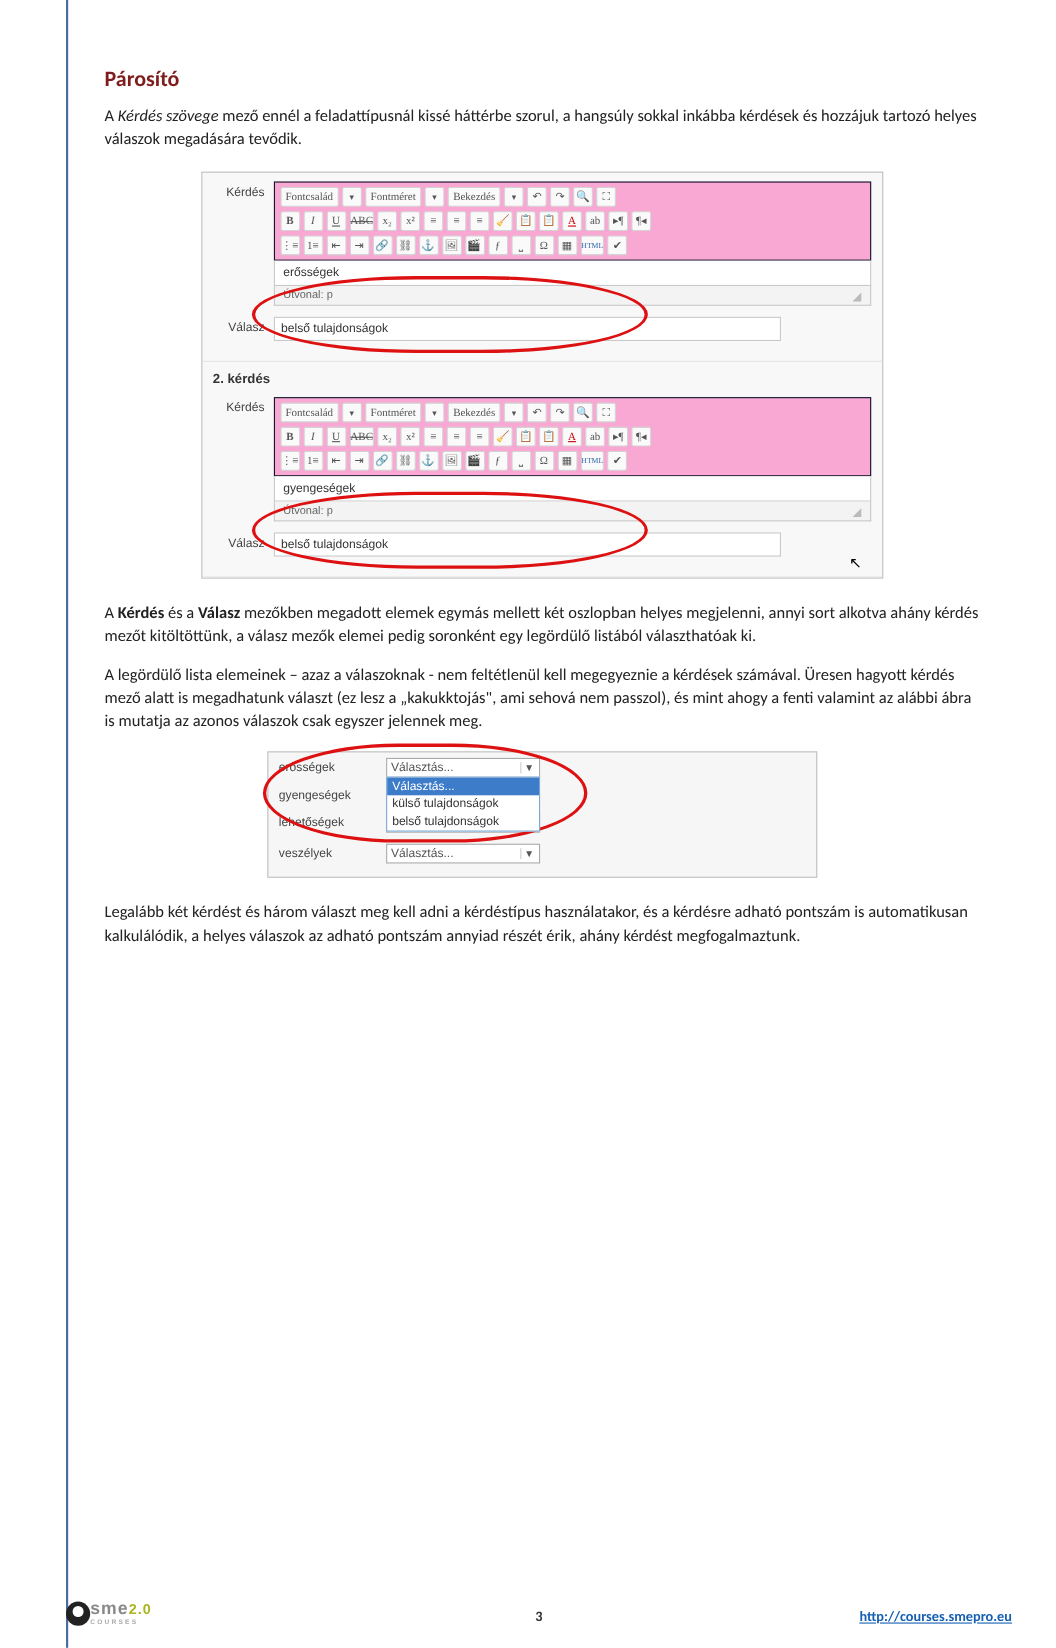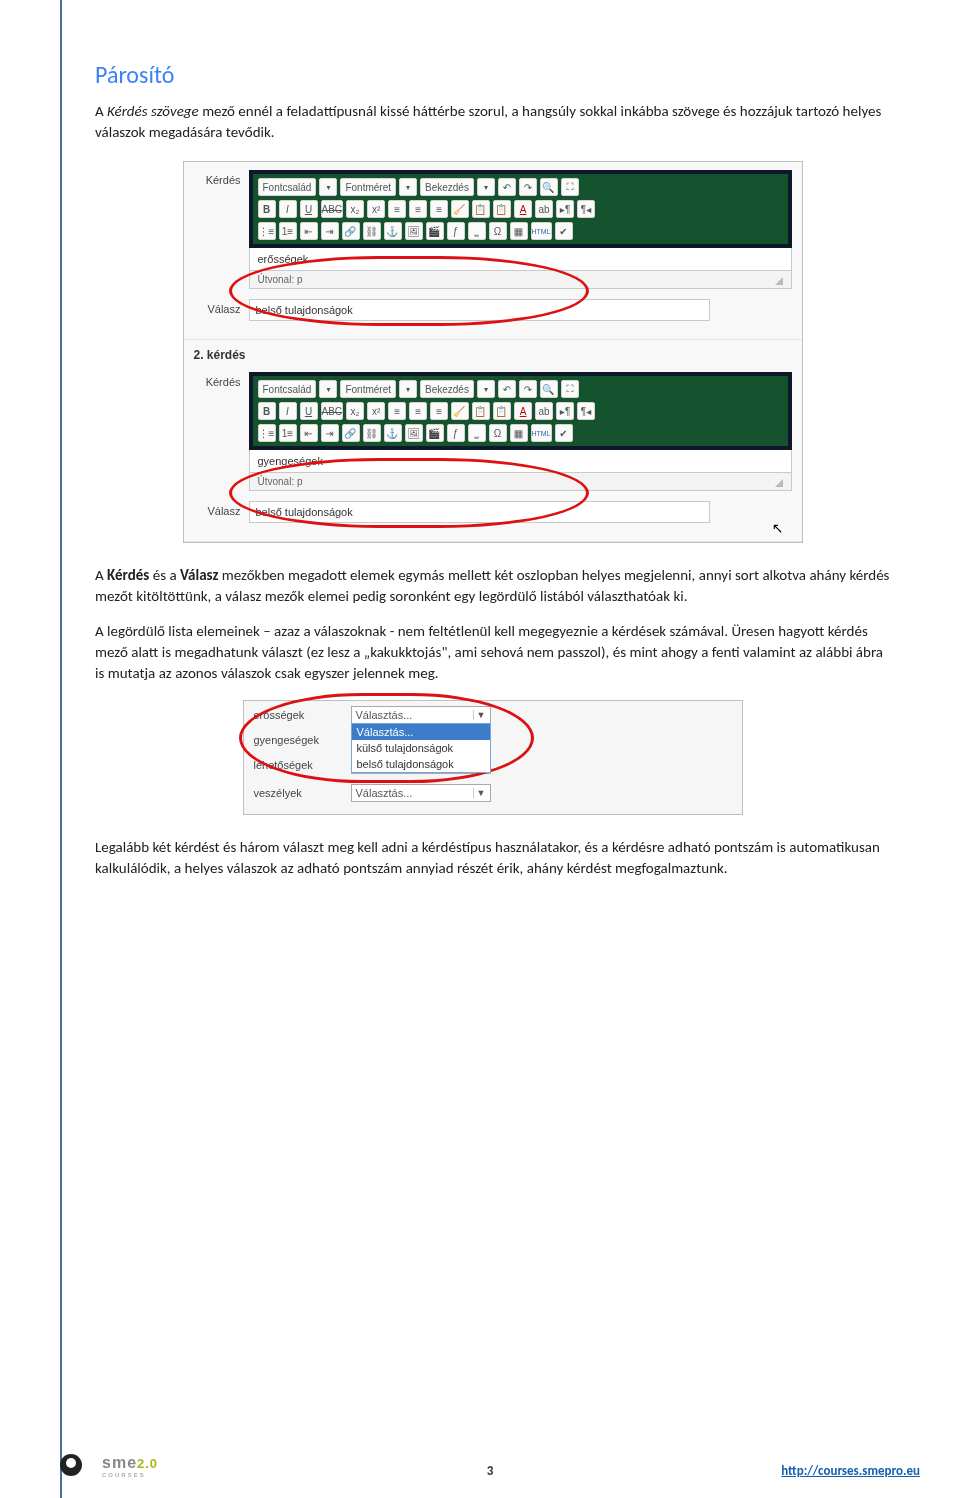--- a/index.html
+++ b/index.html
@@ -18,23 +18,23 @@
   }
   .left-rule {
     position: absolute;
     left: 60px;
     top: 0;
     bottom: 0;
     width: 2px;
     background: #4a6d9d;
   }
   h2.section-title {
-    color: #3b82f6;
-    font-size: 24px;
-    font-weight: 400;
+    color: #7f1d1d;
+    font-size: 20px;
+    font-weight: 700;
     margin-bottom: 12px;
   }
   p { margin-bottom: 14px; line-height: 1.4; }
   em.italic { font-style: italic; }
   b.bold { font-weight: 700; }
 
   
   .editor-shot {
     border: 1px solid #bfbfbf;
     background: #f8f8f8;
@@ -43,21 +43,21 @@
     font-family: Arial, sans-serif;
   }
   .q-block { border-bottom: 1px solid #e4e4e4; padding: 8px 10px 14px 10px; }
   .q-block:last-child { border-bottom: none; }
   .q-head { font-size: 12px; font-weight: 700; margin-bottom: 10px; color:#333; }
   .fieldrow { display: flex; align-items: flex-start; margin-bottom: 4px; }
   .fieldlabel { width: 55px; font-size: 11px; color:#444; padding-top:4px; text-align:right; padding-right:8px;}
   .fieldbody { flex: 1; }
 
   .toolbar {
-    border:4px solid #0f172a; background:#14532d; padding:2px;
+    border:1px solid #0f172a; background:#f9a8d4; padding:2px;font-family:Liberation Serif, serif;
   }
   .toolbar-row {
     display:flex; gap:3px; padding:2px 3px; align-items:center;
     flex-wrap: nowrap;
   }
   .tbtn {
     display:inline-flex; align-items:center; justify-content:center;
     min-width:18px; height:18px; font-size:10px;
     border:1px solid #d3d3d3; background:#fafafa; color:#555;
     border-radius:2px;
@@ -119,21 +119,21 @@
   .footer {
     position:absolute; bottom:20px; left:60px; right:40px;
     display:flex; justify-content:space-between; align-items:flex-end;
     font-size:13px;
   }
   .footer .pagenum {
     position:absolute; left:50%; transform:translateX(-50%);
     font-weight:600; color:#333;
   }
   .footer a { color:#1560b3; text-decoration:underline; font-weight:600;}
-  .logo-left { display:flex; gap:20px; }
+  .logo-left { display:flex; align-items:flex-end; gap:0; }
   .logo-head {
     width:22px; height:22px; border-radius:50%; background:#222; position:relative;
   }
   .logo-head::after{
     content:""; position:absolute; width:10px; height:10px; border-radius:50%;
     background:#fff; left:6px; top:4px;
   }
   .logo-sme {
     font-family: Arial, sans-serif; font-size:16px; letter-spacing:1px;
     color:#888; font-weight:600;
@@ -144,21 +144,21 @@
 </head>
 <body>
 
 <div class="left-rule"></div>
 
 <div class="page">
 
   <h2 class="section-title">Párosító</h2>
 
   <p>
-    <span>A </span><em class="italic">Kérdés szövege</em><span> mező ennél a feladattípusnál kissé háttérbe szorul, a hangsúly sokkal inkábba szövege és hozzájuk tartozó helyes válaszok megadására tevődik.</span>
+    <span>A </span><em class="italic">Kérdés szövege</em><span> mező ennél a feladattípusnál kissé háttérbe szorul, a hangsúly sokkal inkábba kérdések és hozzájuk tartozó helyes válaszok megadására tevődik.</span>
   </p>
 
   <div class="editor-shot rel">
 
     <div class="q-block">
 
       <div class="fieldrow">
         <div class="fieldlabel">Kérdés</div>
         <div class="fieldbody rel">
           <div class="toolbar">

